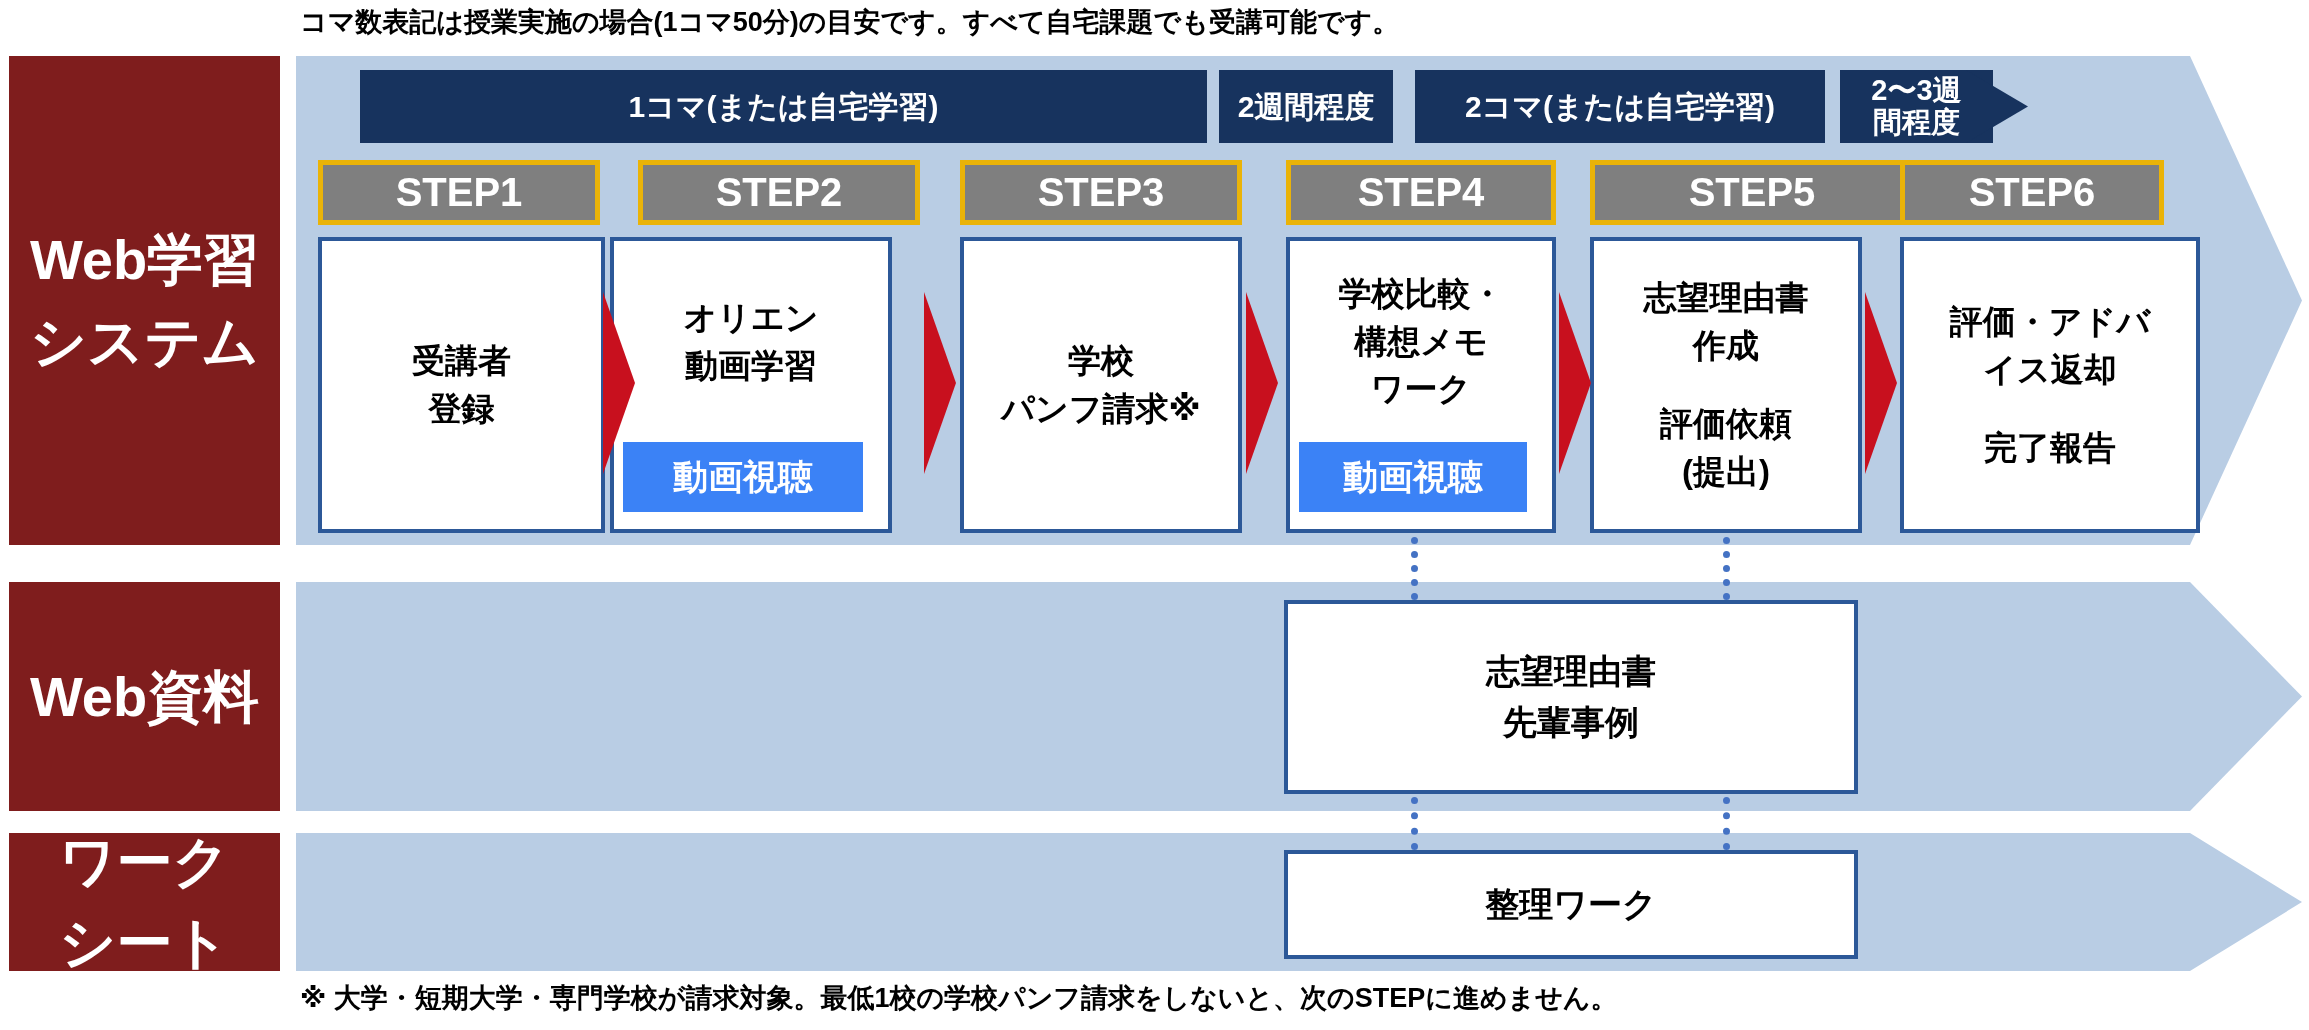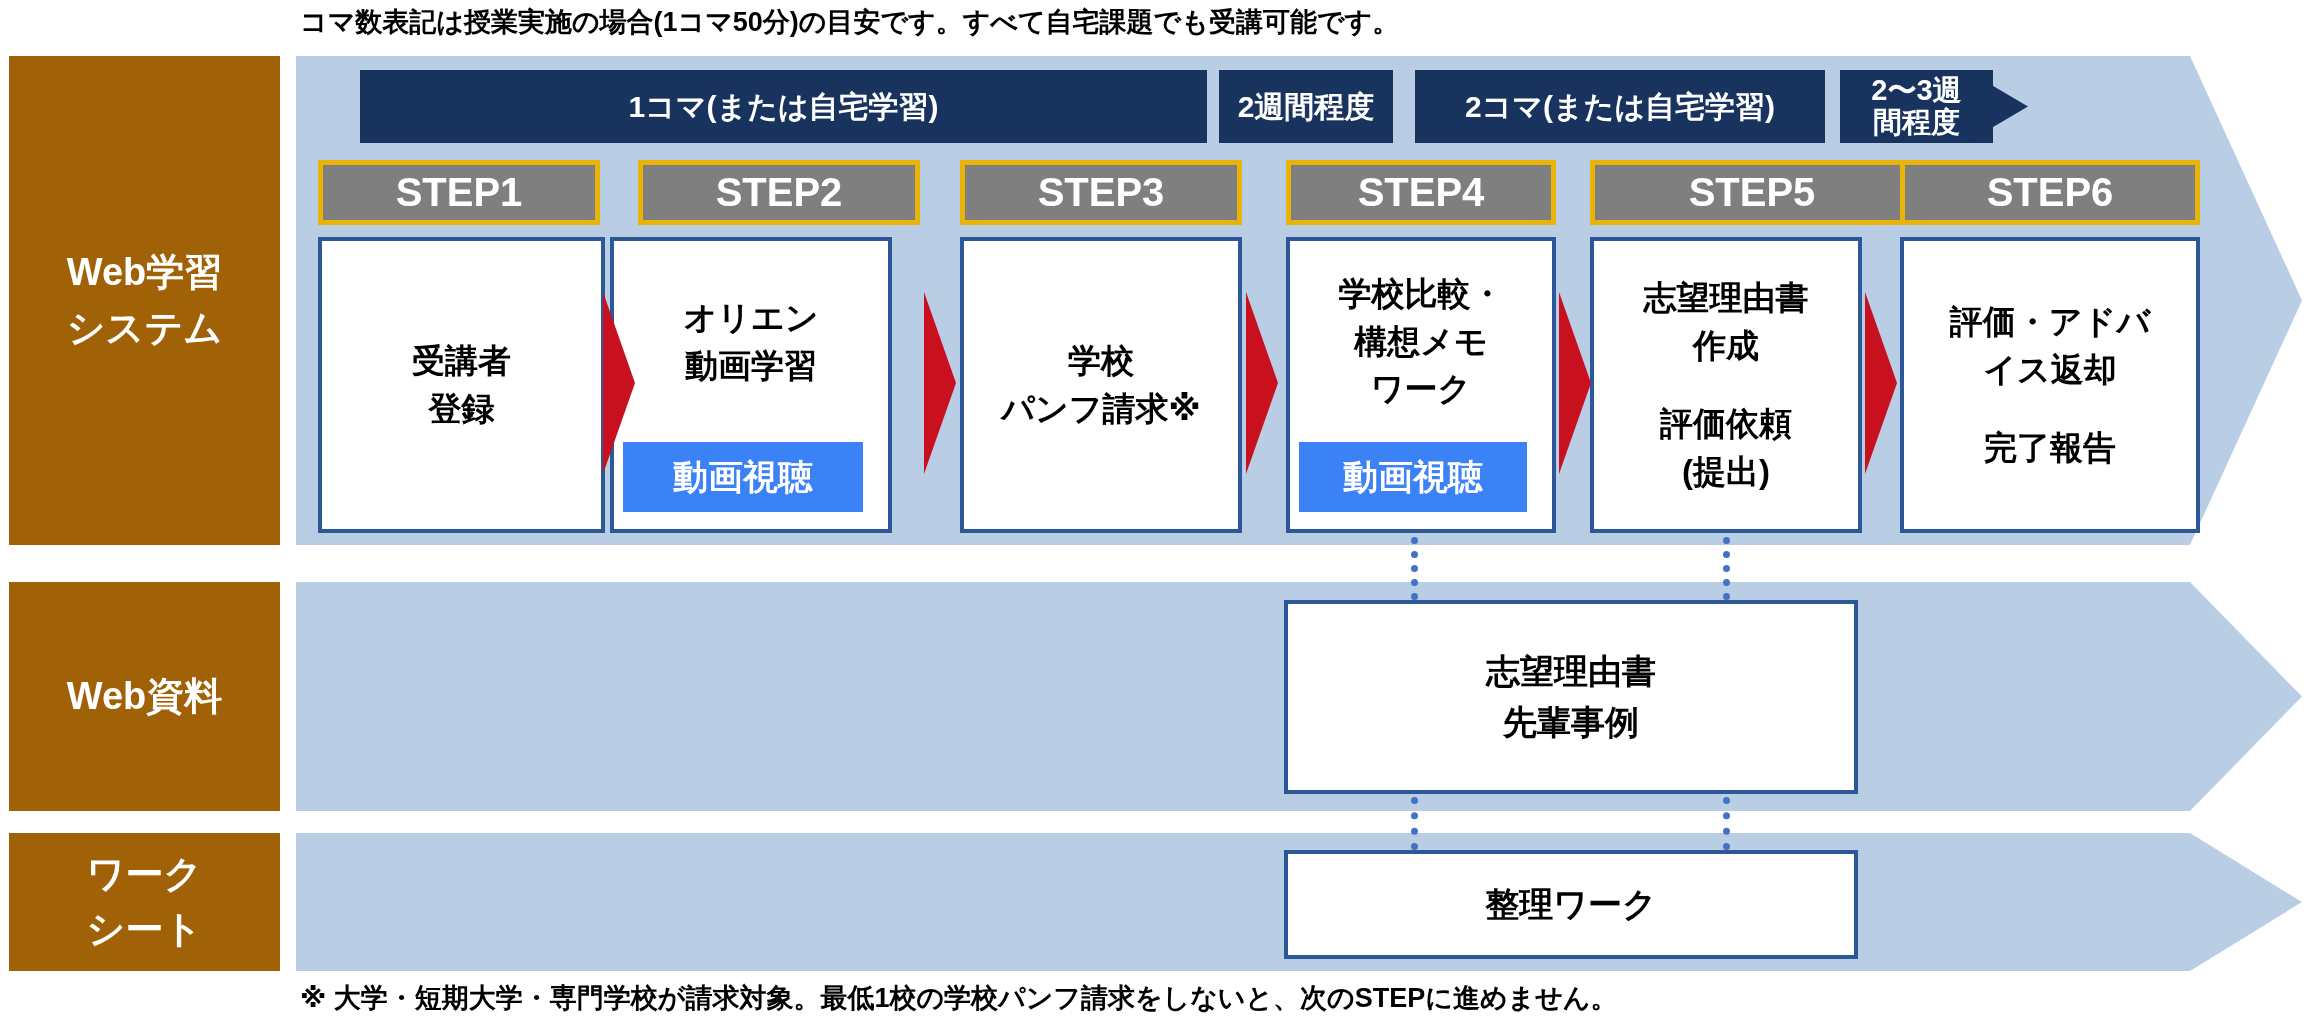--- a/index.html
+++ b/index.html
@@ -7,23 +7,23 @@
     position:relative;width:2309px;height:1030px;background:#ffffff;overflow:hidden;
     font-family:"Liberation Sans","DejaVu Sans",sans-serif;font-weight:bold;color:#000;
   }
   
   .band{position:absolute;left:296px;width:2006px;background:#B9CDE4;
         clip-path:polygon(0 0,1894px 0,100% 50%,1894px 100%,0 100%);}
   .band1{top:56px;height:489px;}
   .band2{top:582px;height:229px;}
   .band3{top:833px;height:138px;}
   
-  .sb{position:absolute;left:9px;width:271px;background:#a16207;color:#fff;
+  .sb{position:absolute;left:9px;width:271px;background:#7f1d1d;color:#fff;
       display:flex;flex-direction:column;justify-content:center;align-items:center;
-      font-size:38px;line-height:1.45;text-align:center;}
+      font-size:56px;line-height:1.45;text-align:center;}
   .sb1{top:56px;height:489px;}
   .sb2{top:582px;height:229px;}
   .sb3{top:833px;height:138px;}
   
   .tseg{position:absolute;top:70px;height:73px;background:#17335E;color:#fff;
         display:flex;flex-direction:column;justify-content:center;align-items:center;
         font-size:30px;line-height:1.1;text-align:center;margin-left:36px;}
   .tseg.small{font-size:29px;}
   .tarrow{position:absolute;top:70px;left:1966px;width:62px;height:73px;background:#17335E;
           clip-path:polygon(0 0,100% 50%,0 100%);}
@@ -91,21 +91,21 @@
     <div>2〜3週</div>
     <div>間程度</div>
   </div>
   <div class="tarrow"></div>
 
   <div class="theader" style="left:318px;width:282px;">STEP1</div>
   <div class="theader" style="left:638px;width:282px;">STEP2</div>
   <div class="theader" style="left:960px;width:282px;">STEP3</div>
   <div class="theader" style="left:1286px;width:270px;">STEP4</div>
   <div class="theader" style="left:1590px;width:324px;">STEP5</div>
-  <div class="theader" style="left:1900px;width:300px;">STEP6</div>
+  <div class="theader" style="left:1900px;width:264px;">STEP6</div>
 
   <div class="sbox" style="left:318px;width:287px;">
     <div class="sbox-lines">
       <div>受講者</div>
       <div>登録</div>
     </div>
   </div>
 
   <div class="sbox" style="left:610px;width:282px;justify-content:space-between;">
     <div class="sbox-lines">

